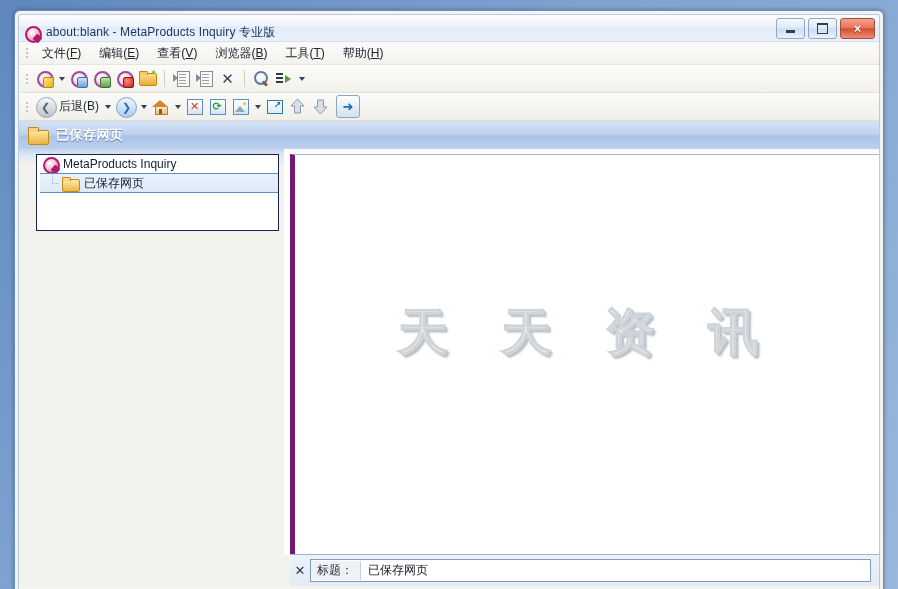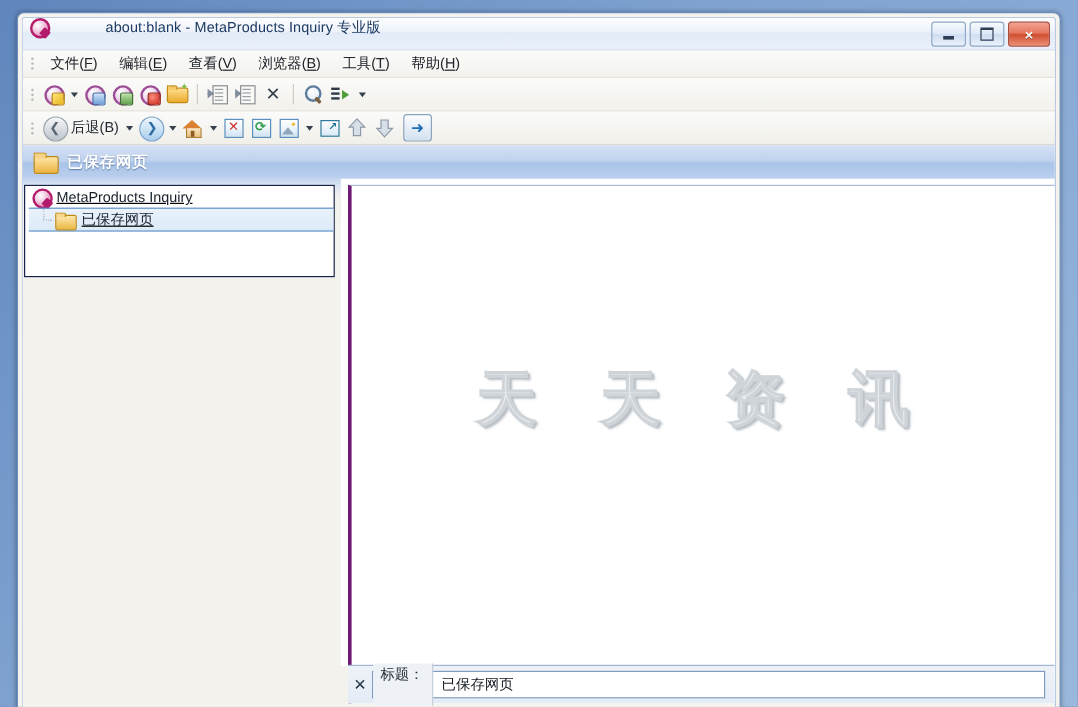--- a/index.html
+++ b/index.html
@@ -34,23 +34,22 @@
     border-radius: 3px 3px 0 0;
     overflow:hidden;
   }
 
   
   .titlebar {
     position: relative;
     height: 26px;
     background: linear-gradient(to bottom,#fdfdfe 0%, #eef3fa 42%, #e2ebf7 48%, #eaf1fb 100%);
     border-bottom: 1px solid #d3dff0;
-    display: flex; align-items: flex-start;
+    display: flex; align-items: flex-end;
     padding-left: 6px;
-    gap: 42px;
   }
   .title-text {
     font-size: 12px; color: #1c3a62;
     margin-left: 6px; white-space: nowrap;
     letter-spacing: .1px;
   }
   .win-btns { position:absolute; right:4px; top:3px; display:flex; gap:3px; }
   .win-btn {
     width:27px; height:19px;
     border:1px solid #8fa8c6;
@@ -285,24 +284,23 @@
   .main {
     position:relative;
     height: 437px;
     background: linear-gradient(to bottom,#bcd0ee 0%, #c9d9f0 6%, #e9edf3 8%, #f4f3ee 12%, #f4f3ee 100%);
   }
   .leftpane {
     position:absolute; left:0; top:0; width:265px; bottom:0;
     background: linear-gradient(to bottom, #c3d4ef 0px, #dde6f3 6px, #f4f2ed 16px, #f4f2ed 100%);
   }
   .tree {
-    position:absolute; left:1px; top:5px; right:5px; height:75px;
+    position:absolute; left:17px; top:5px; right:5px; height:75px;
     background:#ffffff; border:1px solid #17234a;
     overflow:hidden;
-    text-decoration:underline;
   }
   .tree-row { display:flex; align-items:center; height:18px; padding-left:4px; position:relative;}
   .tree-row.selected {
     background: linear-gradient(to bottom,#eaf2fb,#dceaf8);
     border-top:1px solid #5a8fc7; border-bottom:1px solid #5a8fc7;
     margin-left:3px; margin-right:0;
   }
   .tree-label { font-size:12px; color:#17202c; margin-left:5px; white-space:nowrap; }
   .indent { width:18px; flex:0 0 18px; position:relative; height:18px; }
   .indent .vline { position:absolute; left:8px; top:0; bottom:0; width:1px;
@@ -329,21 +327,21 @@
     position:absolute; left:0;top:1px;width:7px;height:3px;
     background:#f8d78e;border:1px solid #c08a13;border-bottom:none;border-radius:1px 2px 0 0;
   }
 
   .rightpane {
     position:absolute; left:265px; top:0; right:0; bottom:0;
     background:#ffffff;
   }
   .content-area {
     position:absolute; left:6px; top:5px; right:0; bottom:0;
-    background:#ffffff; border-left:3px solid #701a75; border-top:1px solid #a8bcd6;
+    background:#ffffff; border-left:5px solid #701a75; border-top:1px solid #a8bcd6;
     overflow:hidden;
   }
 
   
   .watermark {
     position:absolute; left:0; right:0; top:152px;
     text-align:center; user-select:none; pointer-events:none;
   }
   .wm-cn {
     font-family:"DejaVu Sans","Liberation Sans",sans-serif;
@@ -374,21 +372,21 @@
   .dock-close {
     width:20px; height:30px; display:flex; align-items:center; justify-content:center;
     color:#2b3a4d; font-size:13px; font-weight:bold;
   }
   .dock-field {
     flex:1 1 auto; height:21px; margin-right:8px;
     background:#ffffff; border:1px solid #7f9cc0;
     display:flex; align-items:center;
   }
   .dock-label {
-    font-size:12px; color:#1f2833; padding:0 7px 16px 6px;
+    font-size:12px; color:#1f2833; padding:0 7px 0 6px;
     background:#eef1f6; height:19px; display:flex; align-items:center;
     border-right:1px solid #c3cfdd;
   }
   .dock-value { font-size:12px; color:#141b24; margin-left:7px; }
 
   
   .bottom-left-fill {
     position:absolute; left:0; bottom:0; width:271px; height:31px;
     background:#f4f2ed;
   }

